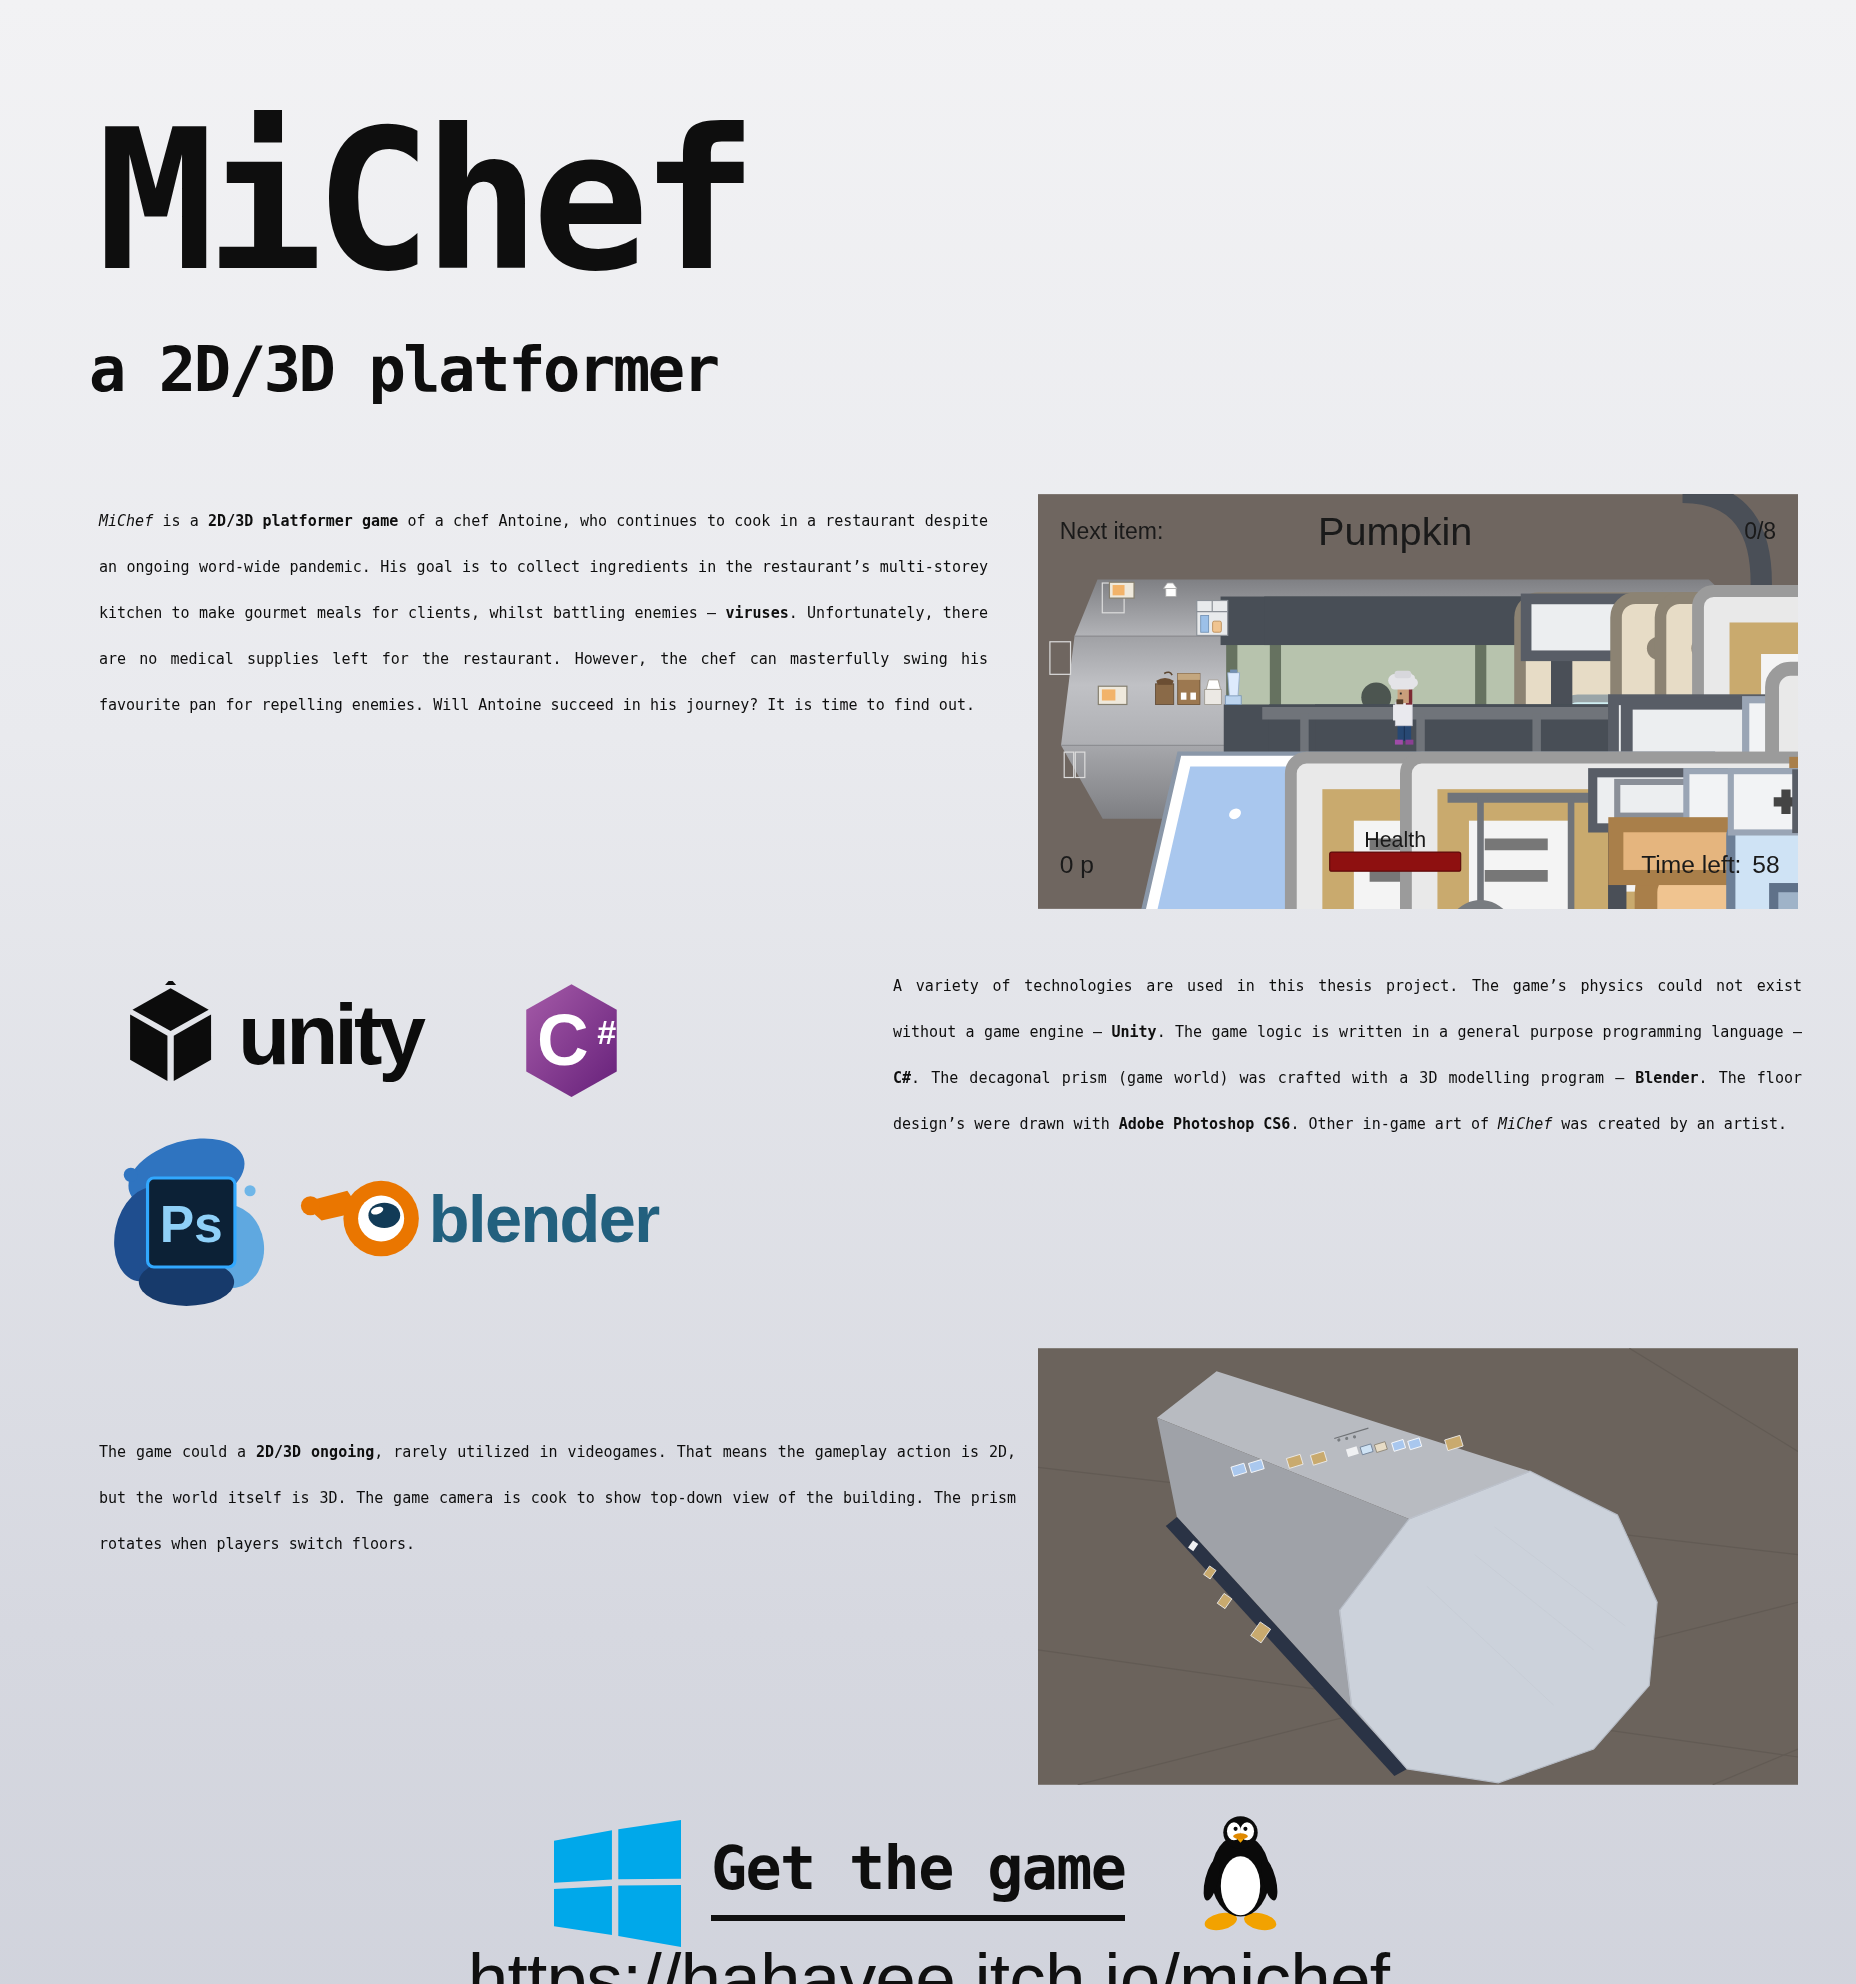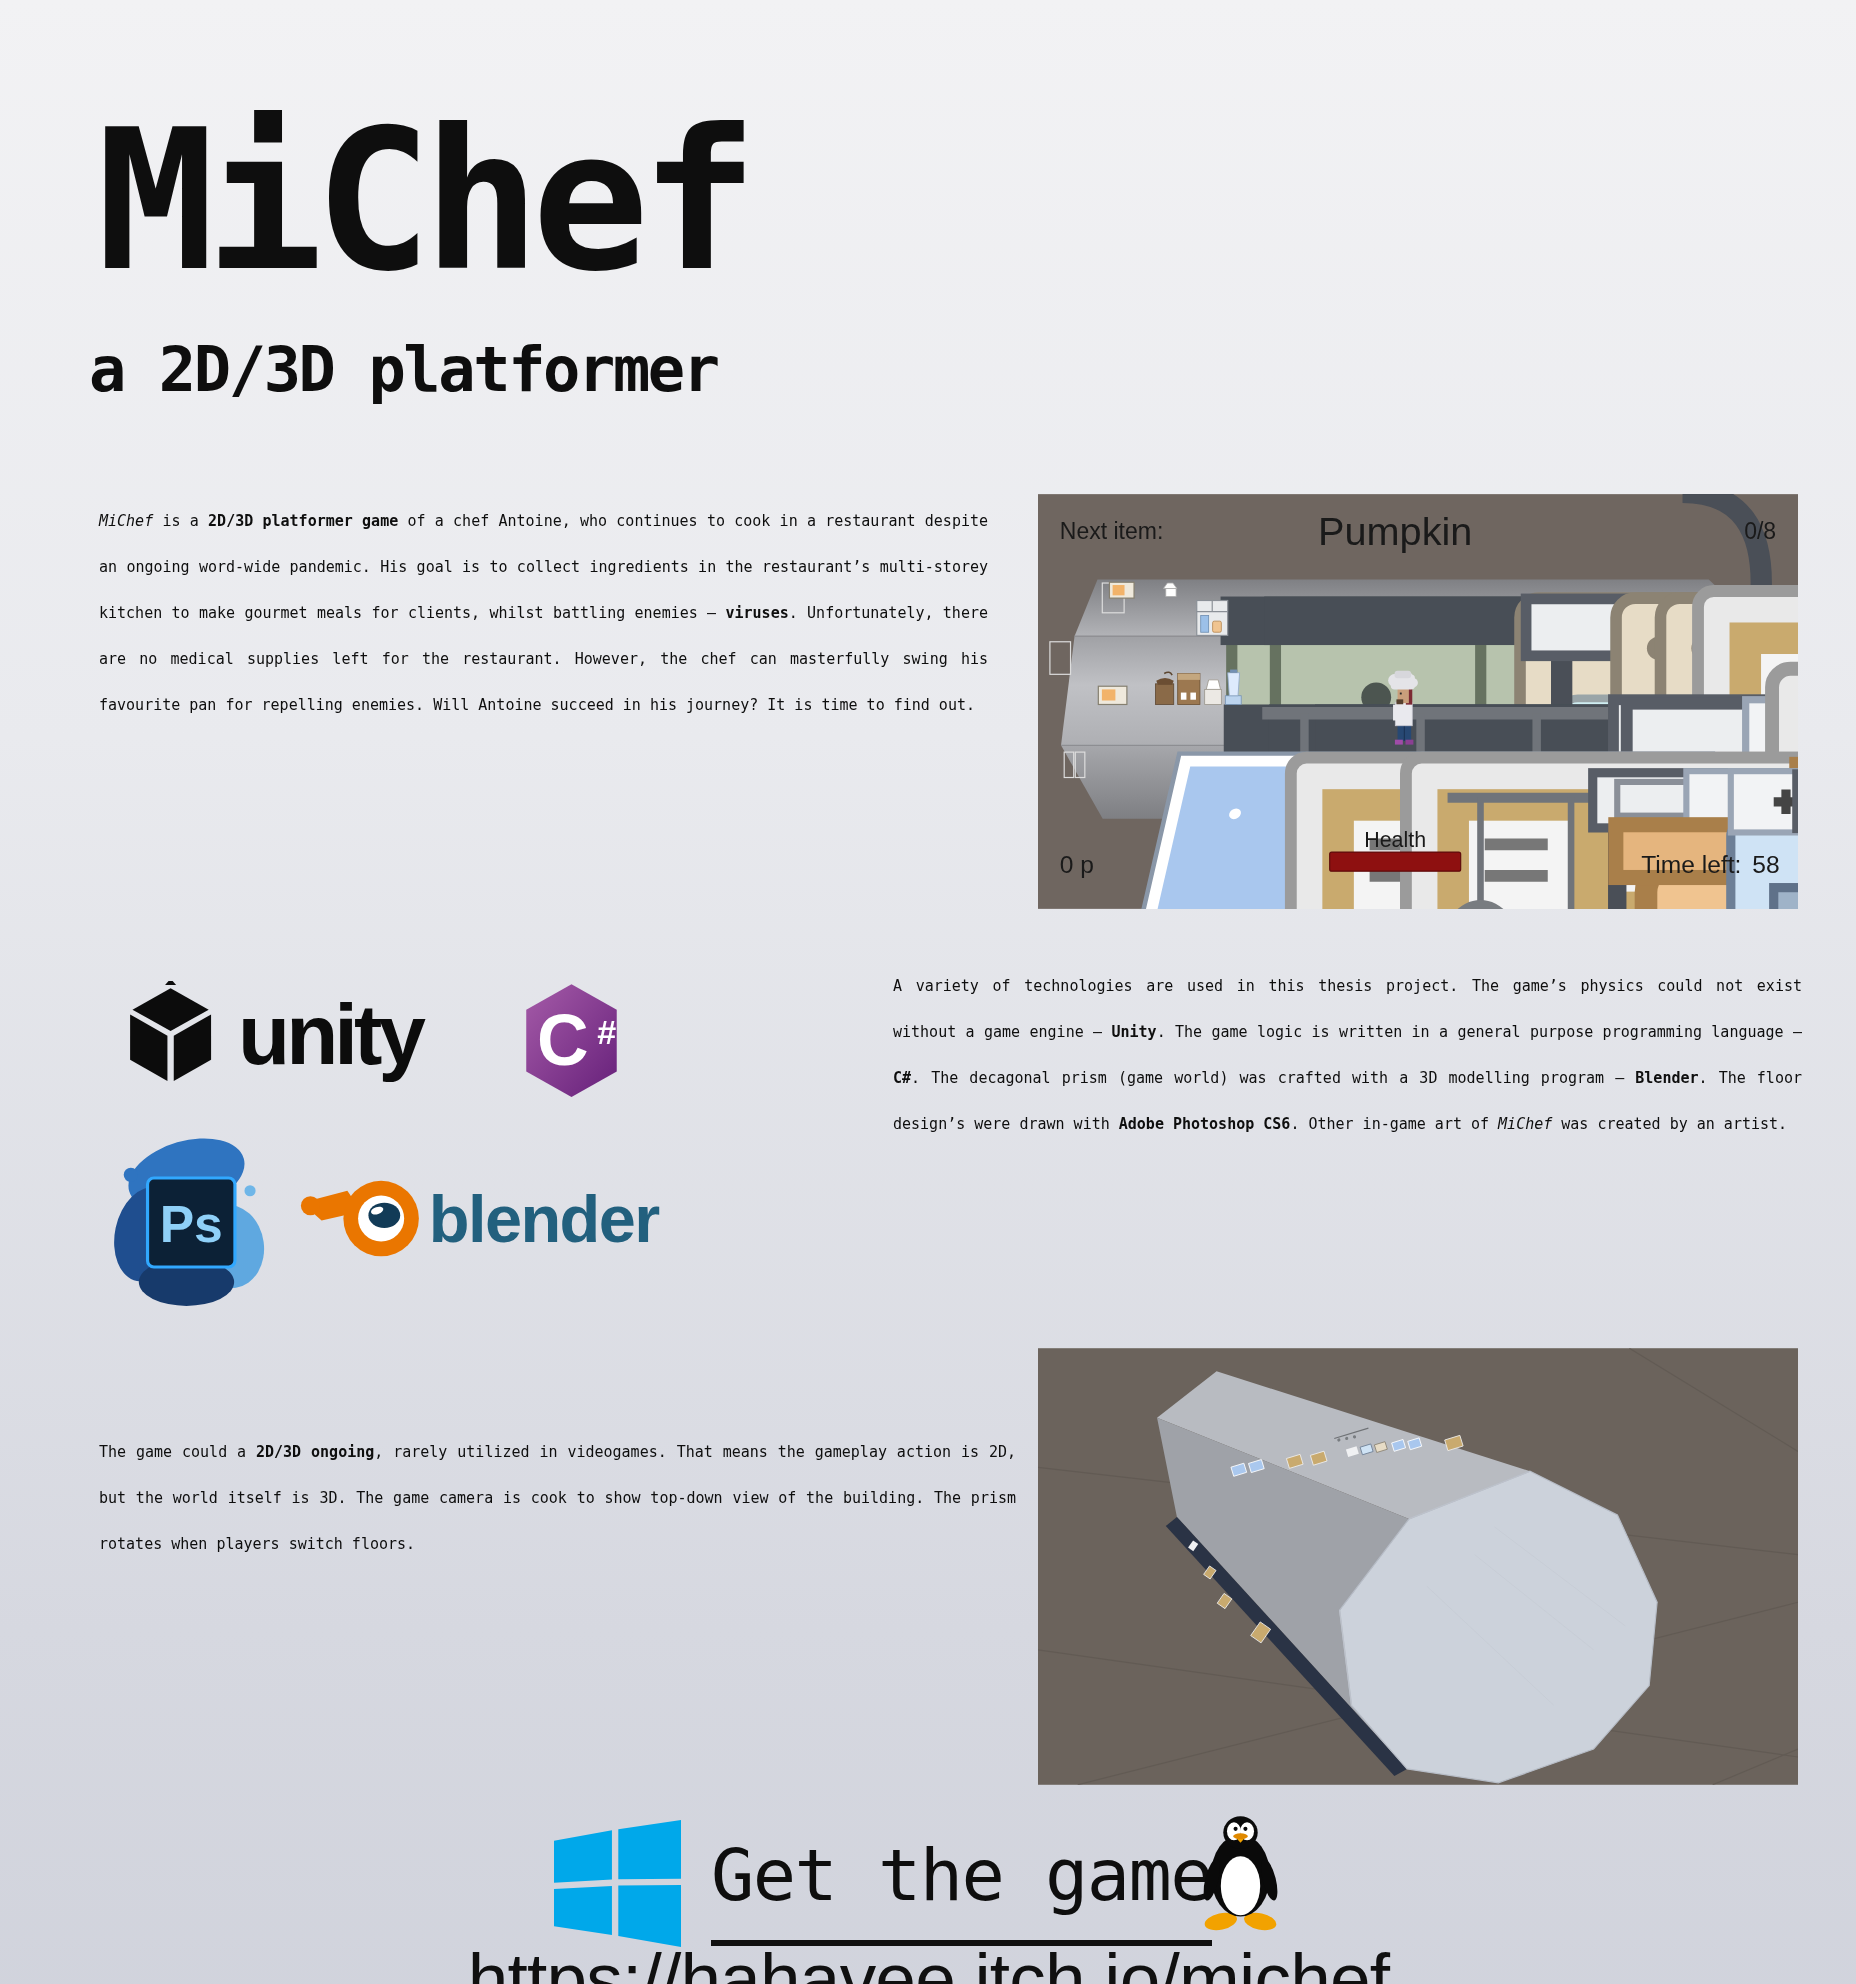--- a/index.html
+++ b/index.html
@@ -8,21 +8,21 @@
     font-family:"DejaVu Sans Mono",monospace;color:#0e0e0e;}
   .abs{position:absolute;}
   .px{font-family:"DejaVu Sans Mono",monospace;color:#0e0e0e;}
   .title{font-size:195px;font-weight:bold;letter-spacing:-8.7px;line-height:1;}
   .subtitle{font-size:62px;font-weight:bold;letter-spacing:-2.4px;}
   .para{text-align:justify;font-size:15px;line-height:46px;letter-spacing:0px;white-space:normal;}
   .para .b{font-weight:bold;}
   .para .i{font-style:italic;}
   .b{font-weight:bold;}
   .i{font-style:italic;}
-  .getgame{font-size:72px;font-weight:normal;letter-spacing:-1.6px;border-bottom:6.4px solid #101010;padding-bottom:23px;}
+  .getgame{font-size:60px;font-weight:bold;letter-spacing:-1.6px;border-bottom:6.4px solid #101010;padding-bottom:12px;}
   .url{width:100%;text-align:center;font-family:"Liberation Sans",sans-serif;
        font-size:73px;font-weight:400;letter-spacing:-0.8px;color:#101010;}
   svg text{font-family:"Liberation Sans",sans-serif;}
 </style>
 </head>
 <body>
 
 <svg width="0" height="0" style="position:absolute" aria-hidden="true">
   <defs>
     <linearGradient id="gTop" x1="0" y1="0" x2="0" y2="1">

